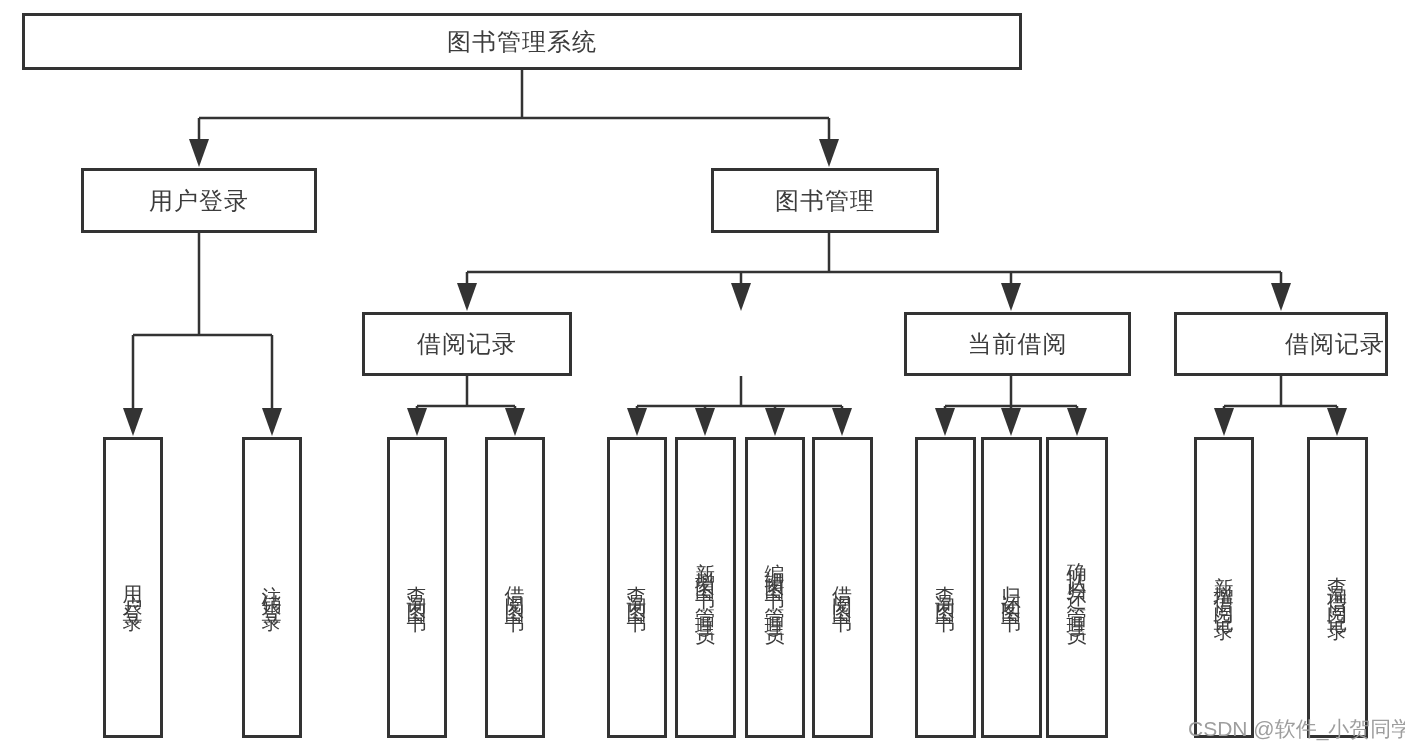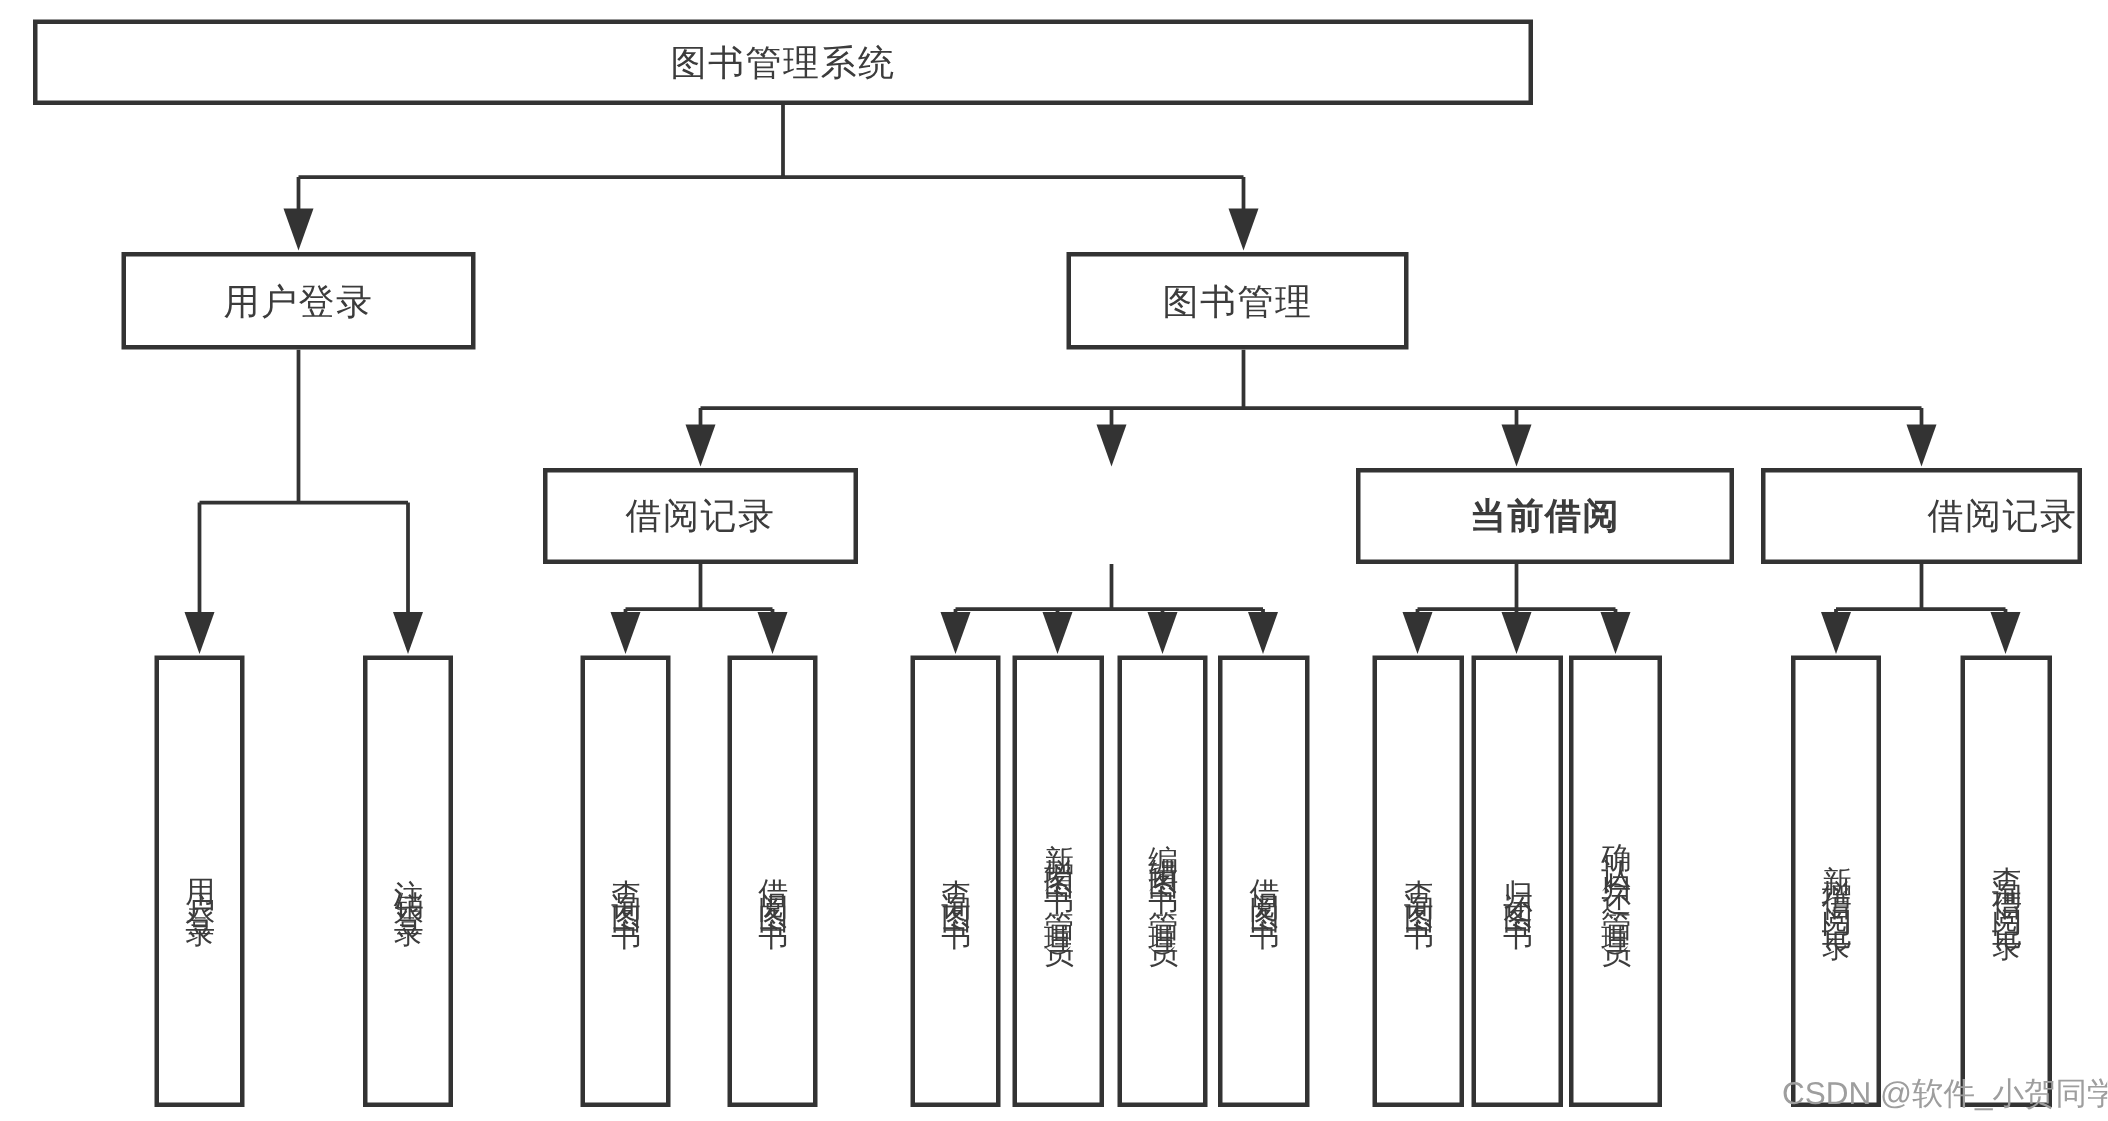--- a/index.html
+++ b/index.html
@@ -119,21 +119,21 @@
   <div class="node lvl2" style="left:81px;width:236px;">
     <span>用户登录</span>
   </div>
   <div class="node lvl2" style="left:711px;width:228px;">
     <span>图书管理</span>
   </div>
 
   <div class="node lvl3" style="left:362px;width:210px;">
     <span>借阅记录</span>
   </div>
-  <div class="node lvl3" style="left:904px;width:252px;font-weight:bold;">
+  <div class="node lvl3" style="left:904px;width:227px;">
     <span>当前借阅</span>
   </div>
   <div class="node lvl3" style="left:1174px;width:214px;justify-content:flex-end;">
     <span>借阅记录</span>
   </div>
 
   <div class="node leaf" style="left:103px;width:60px;">
     <span class="vtext">用户登录</span>
   </div>
   <div class="node leaf" style="left:242px;width:60px;">

